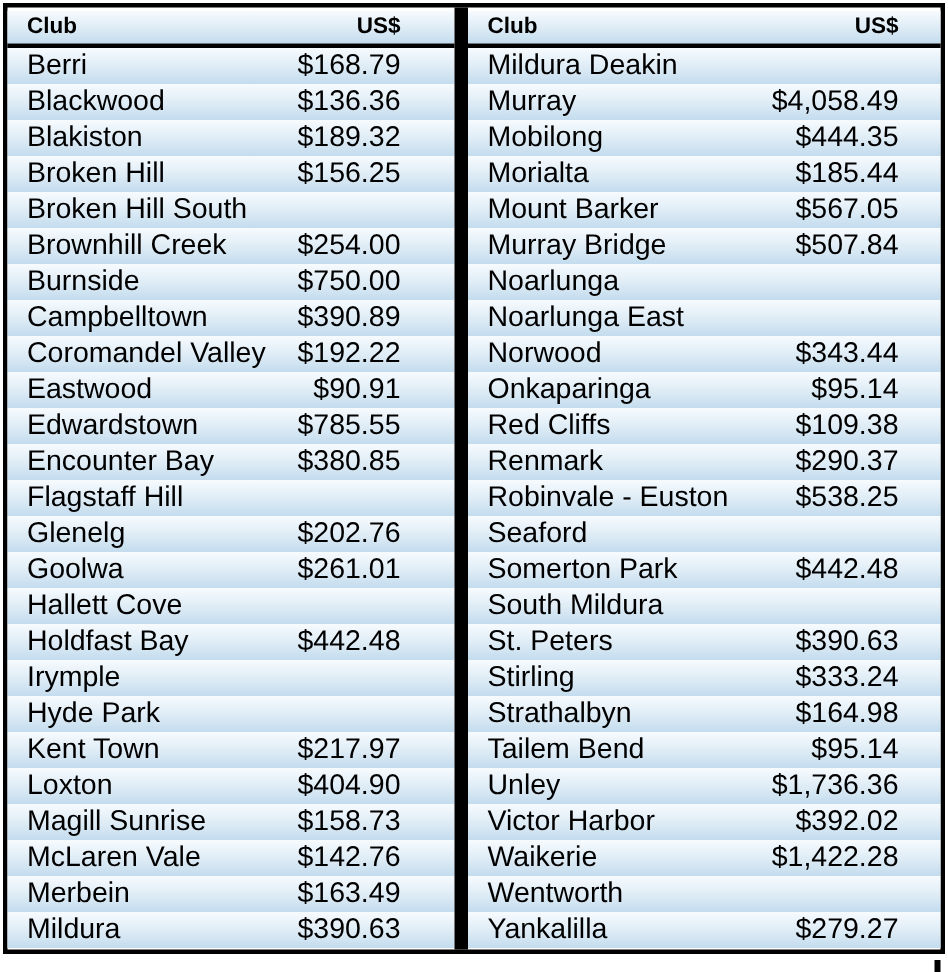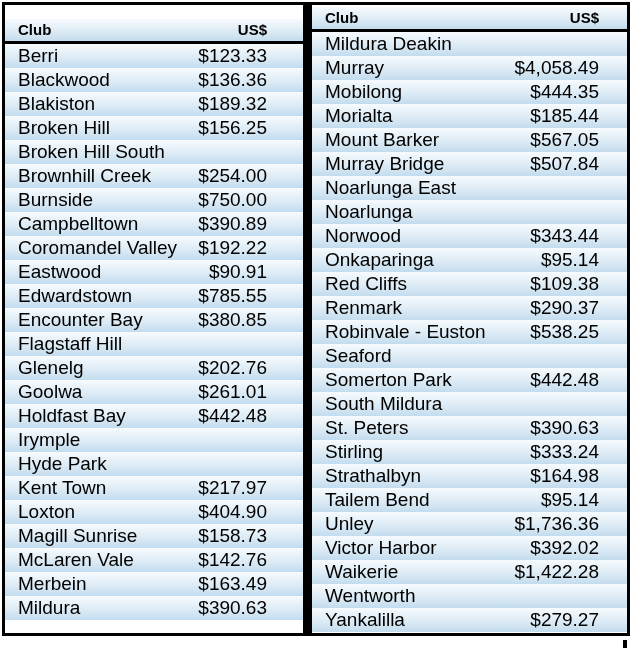--- a/index.html
+++ b/index.html
@@ -73,21 +73,21 @@
 <div class="outer">
 
   <div class="panel panel-left">
     <div class="header-row">
       <div class="club-cell">Club</div>
       <div class="amount-cell">US$</div>
     </div>
     <div>
         <div class="row">
         <div class="club-cell">Berri</div>
-        <div class="amount-cell">$123.33</div>
+        <div class="amount-cell">$168.79</div>
       </div>
         <div class="row">
         <div class="club-cell">Blackwood</div>
         <div class="amount-cell">$136.36</div>
       </div>
         <div class="row">
         <div class="club-cell">Blakiston</div>
         <div class="amount-cell">$189.32</div>
       </div>
         <div class="row">
@@ -130,20 +130,24 @@
         <div class="club-cell">Flagstaff Hill</div>
         <div class="amount-cell"></div>
       </div>
         <div class="row">
         <div class="club-cell">Glenelg</div>
         <div class="amount-cell">$202.76</div>
       </div>
         <div class="row">
         <div class="club-cell">Goolwa</div>
         <div class="amount-cell">$261.01</div>
+      </div>
+        <div class="row">
+        <div class="club-cell">Hallett Cove</div>
+        <div class="amount-cell"></div>
       </div>
         <div class="row">
         <div class="club-cell">Holdfast Bay</div>
         <div class="amount-cell">$442.48</div>
       </div>
         <div class="row">
         <div class="club-cell">Irymple</div>
         <div class="amount-cell"></div>
       </div>
         <div class="row">
@@ -203,25 +207,25 @@
       </div>
         <div class="row">
         <div class="club-cell">Mount Barker</div>
         <div class="amount-cell">$567.05</div>
       </div>
         <div class="row">
         <div class="club-cell">Murray Bridge</div>
         <div class="amount-cell">$507.84</div>
       </div>
         <div class="row">
+        <div class="club-cell">Noarlunga</div>
+        <div class="amount-cell"></div>
+      </div>
+        <div class="row">
         <div class="club-cell">Noarlunga East</div>
-        <div class="amount-cell"></div>
-      </div>
-        <div class="row">
-        <div class="club-cell">Noarlunga</div>
         <div class="amount-cell"></div>
       </div>
         <div class="row">
         <div class="club-cell">Norwood</div>
         <div class="amount-cell">$343.44</div>
       </div>
         <div class="row">
         <div class="club-cell">Onkaparinga</div>
         <div class="amount-cell">$95.14</div>
       </div>

